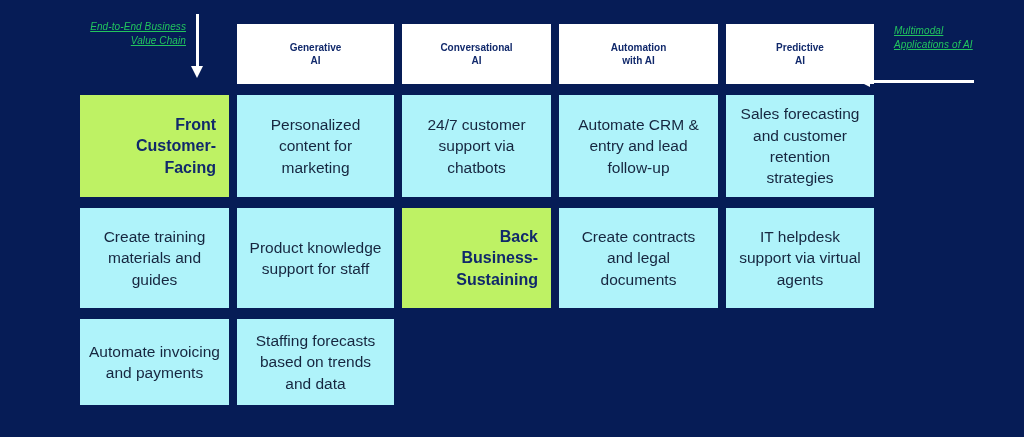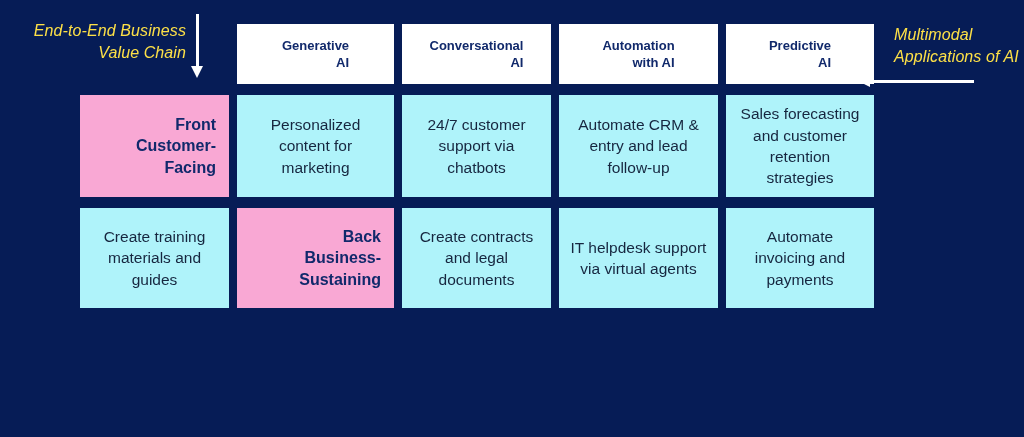--- a/index.html
+++ b/index.html
@@ -17,26 +17,27 @@
   .canvas {
     position: relative;
     width: 1024px;
     height: 437px;
     background: #061c56;
   }
 
   
   .annot {
     position: absolute;
-    color: #fde047;
+    color: #22c55e;
     font-style: italic;
-    font-size: 16px;
+    font-size: 10px;
     line-height: 1.38;
     letter-spacing: 0.1px;
     white-space: pre-line;
+    text-decoration: underline;
   }
   .annot-left {
     left: 8px;
     top: 20px;
     width: 178px;
     text-align: right;
   }
   .annot-right {
     left: 894px;
     top: 24px;
@@ -117,28 +118,27 @@
     justify-content: center;
     text-align: center;
   }
   .spacer {
     background: transparent;
   }
   .col-head {
     background: #ffffff;
     color: #11296b;
     font-weight: bold;
-    font-size: 13px;
+    font-size: 10px;
     line-height: 1.32;
     padding: 4px 0;
     white-space: pre-line;
-    text-align: right;
   }
   .row-head {
-    background: #f9a8d4;
+    background: #bef264;
     color: #11296b;
     font-weight: bold;
     font-size: 16px;
     line-height: 1.32;
     justify-content: flex-end;
     text-align: right;
     padding: 4px 13px 4px 8px;
     white-space: pre-line;
   }
   .body-cell {
@@ -184,22 +184,24 @@
 
     <div class="cell row-head">Front
 Customer-
 Facing</div>
     <div class="cell body-cell">Personalized content for marketing</div>
     <div class="cell body-cell">24/7 customer support via chatbots</div>
     <div class="cell body-cell">Automate CRM &amp; entry and lead follow-up</div>
     <div class="cell body-cell">Sales forecasting and customer retention strategies</div>
 
     <div class="cell body-cell">Create training materials and guides</div>
+    <div class="cell body-cell">Product knowledge support for staff</div>
 
     <div class="cell row-head">Back
 Business-
 Sustaining</div>
     <div class="cell body-cell">Create contracts and legal documents</div>
     <div class="cell body-cell">IT helpdesk support via virtual agents</div>
     <div class="cell body-cell">Automate invoicing and payments</div>
+    <div class="cell body-cell">Staffing forecasts based on trends and data</div>
 
   </div>
 </div>
 
 </body></html>

